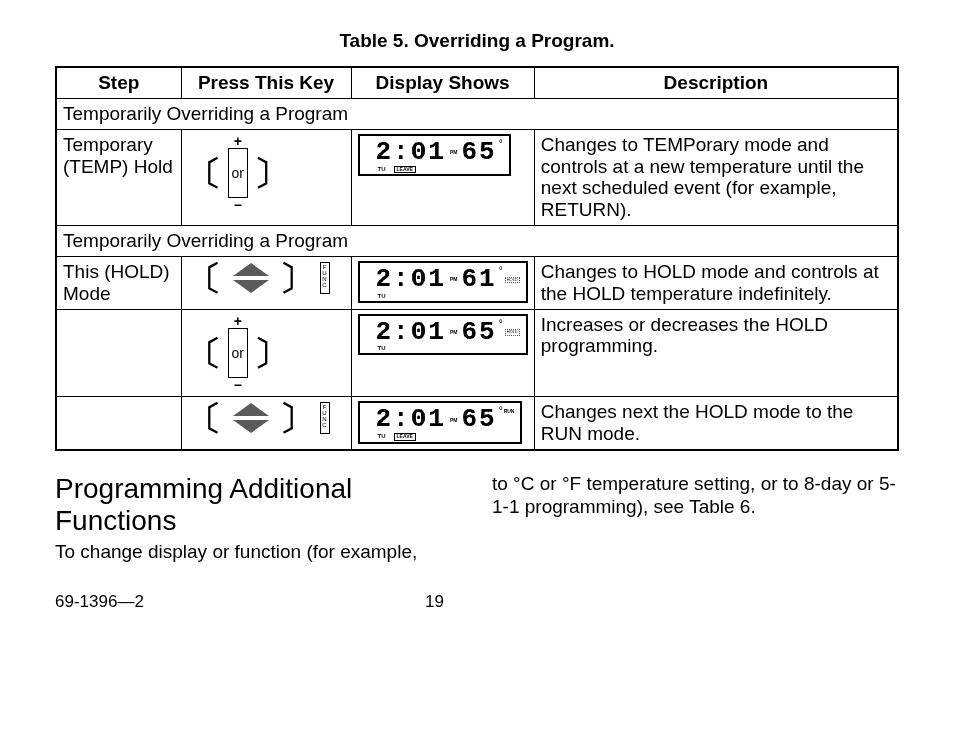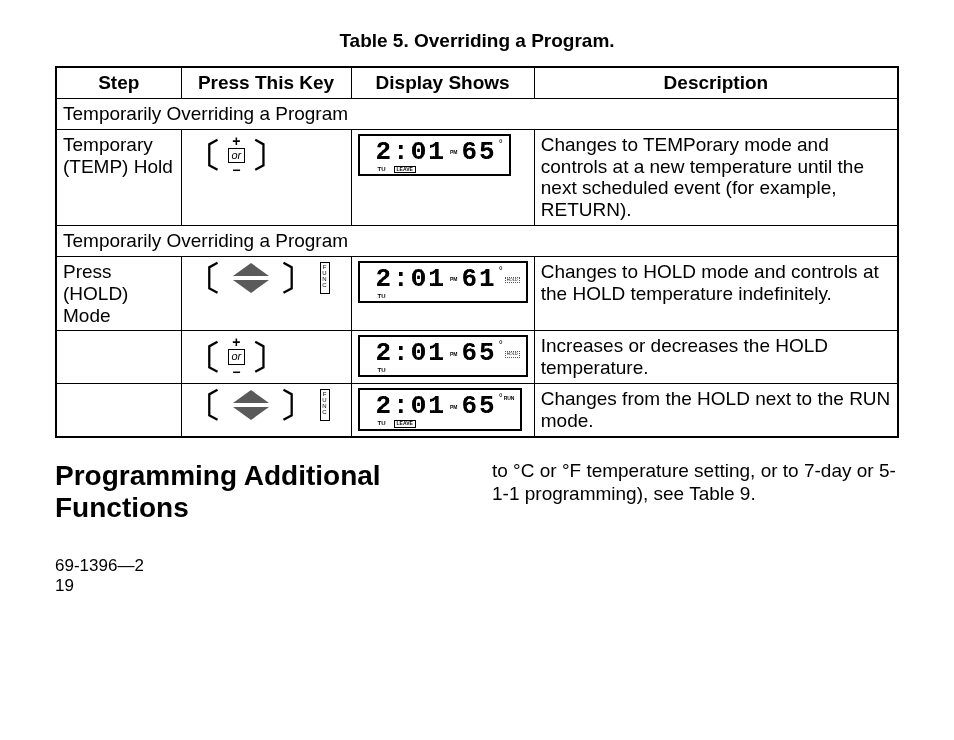--- a/index.html
+++ b/index.html
@@ -80,23 +80,22 @@
     border-top: 13px solid #5a5a5a;
     margin-top: 2px;
   }
   .orbox {
     display:flex; flex-direction:column; align-items:center;
   }
   .orbox .plus, .orbox .minus {
     font-size: 14px; font-weight: bold; line-height:1;
   }
   .orbox .orlab {
-    border:1px solid #000; font-size:11px; padding:0 3px;
+    border:1px solid #000; font-size:14px; padding:16px 3px;
     line-height:1.2;
-    font-style:italic;
   }
   .funcbtn {
     border:1px solid #000;
     font-size:6px;
     line-height:1;
     padding:1px 1px;
     letter-spacing:0;
     writing-mode: vertical-rl;
     text-orientation: upright;
     height: 28px;
@@ -129,29 +128,28 @@
 
   
   .cols {
     display:flex;
     gap: 30px;
     margin-top: 22px;
   }
   .cols .col { flex:1; font-size:19px; line-height:1.2; }
   h2.sec {
     font-size: 28px;
-    font-weight: bold;
+    font-weight: normal;
     margin: 0 0 4px 0;
     line-height:1.15;
   }
   .footer {
     display:flex;
     font-size:17px;
     margin-top: 28px;
-    flex-direction: column;
   }
   .footer .fn { width: 370px; }
 </style>
 </head>
 <body>
 
 <div class="page">
 
   <div class="tcaption">Table 5. Overriding a Program.</div>
 
@@ -202,21 +200,21 @@
         </div>
       </td>
       <td>Changes to TEMPorary mode and controls at a new temperature until the next scheduled event (for example, RETURN).</td>
     </tr>
 
     <tr>
           <td colspan="4" class="section">Temporarily Overriding a Program</td>
         </tr>
 
     <tr>
-      <td>Press (HOLD) Mode</td>
+      <td>This (HOLD) Mode</td>
       <td class="keycell">
         <div class="keywrap">
           <span class="bracket">〔</span>
           <span class="arrowbtn">
             <span class="tri-up"></span>
             <span class="tri-down"></span>
           </span>
           <span class="bracket">〕</span>
           <span class="funcbtn">FUNC</span>
         </div>
@@ -258,21 +256,21 @@
             <span class="ampm">PM</span>
             <span class="seg">65</span>
             <span class="deg">°</span>
             <span class="holdmini">HOLD</span>
           </div>
           <div class="sub">
             <span>TU</span>
           </div>
         </div>
       </td>
-      <td>Increases or decreases the HOLD temperature.</td>
+      <td>Increases or decreases the HOLD programming.</td>
     </tr>
 
     <tr>
       <td></td>
       <td class="keycell">
         <div class="keywrap">
           <span class="bracket">〔</span>
           <span class="arrowbtn">
             <span class="tri-up"></span>
             <span class="tri-down"></span>
@@ -289,31 +287,32 @@
             <span class="seg">65</span>
             <span class="deg">°</span>
             <span class="runlab">RUN</span>
           </div>
           <div class="sub">
             <span>TU</span>
             <span class="leave">LEAVE</span>
           </div>
         </div>
       </td>
-      <td>Changes from the HOLD next to the RUN mode.</td>
+      <td>Changes next the HOLD mode to the RUN mode.</td>
     </tr>
   </tbody>
     </table>
 
   <div class="cols">
     <div class="col">
       <h2 class="sec">Programming Additional Functions</h2>
+      <div>To change display or function (for example,</div>
     </div>
     <div class="col">
-      <div>to °C or °F temperature setting, or to 7-day or 5-1-1 programming), see Table 9.</div>
+      <div>to °C or °F temperature setting, or to 8-day or 5-1-1 programming), see Table 6.</div>
     </div>
   </div>
 
   <div class="footer">
     <span class="fn">69-1396—2</span>
     <span>19</span>
   </div>
 
 </div>
 

